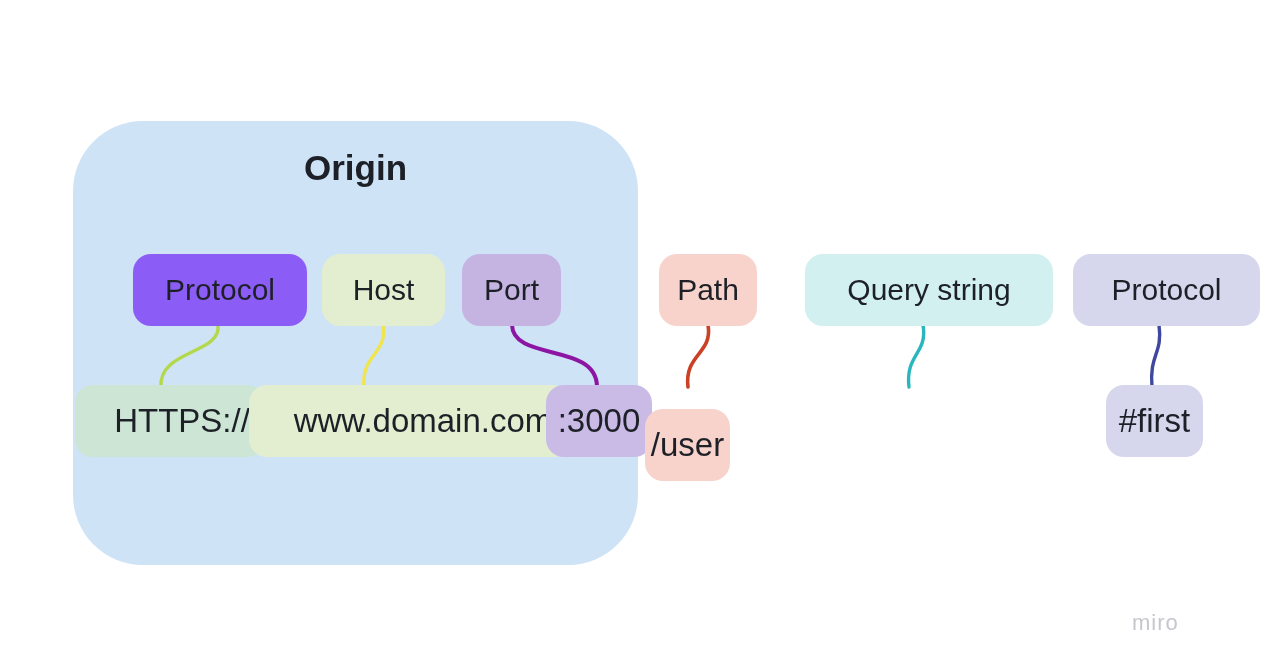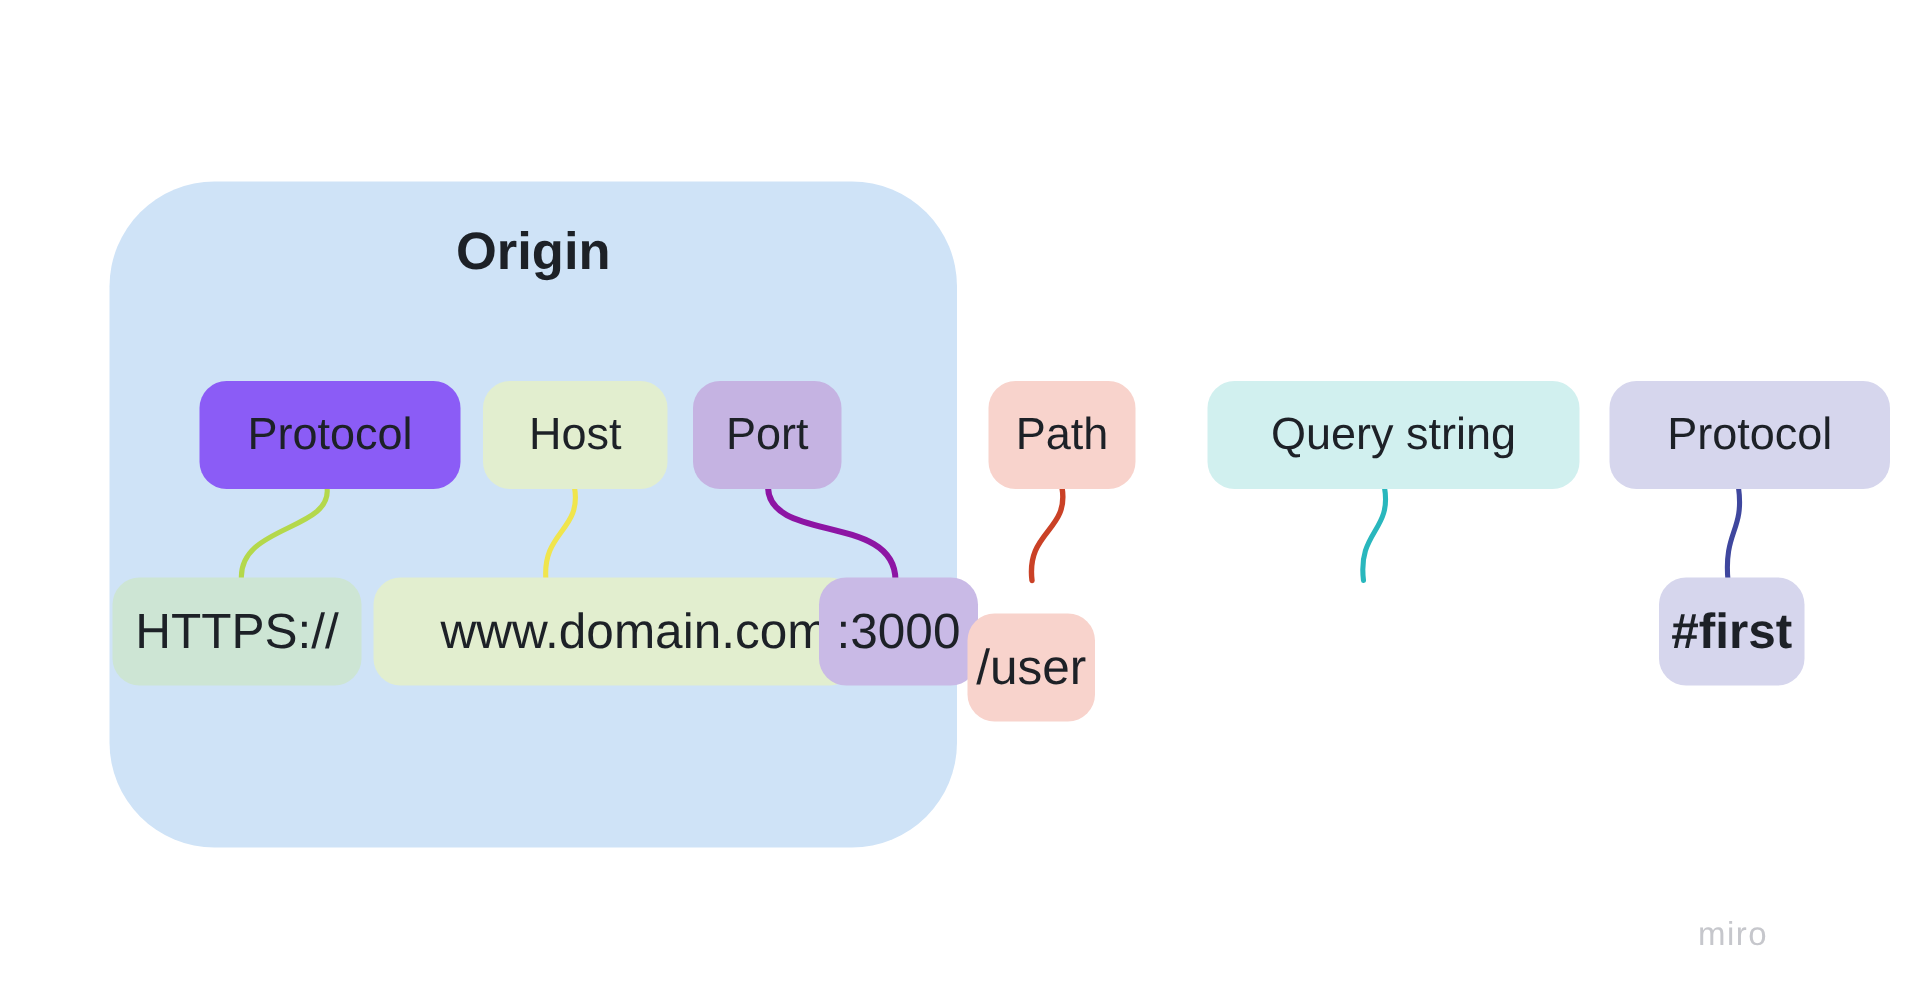--- a/index.html
+++ b/index.html
@@ -91,21 +91,21 @@
     <path d="M1159,325 C1163,354 1149,354 1152,387" fill="none" stroke-width="3.4" stroke-linecap="round" stroke="#3f479e"></path>
   </svg>
 
   <div class="shape label-shape protocol-label" style="background: #8b5cf6;">Protocol</div>
   <div class="shape label-shape host-label" style="background: rgb(226, 238, 207);">Host</div>
   <div class="shape label-shape port-label" style="background: rgb(197, 179, 226);">Port</div>
   <div class="shape label-shape path-label" style="background: rgb(248, 211, 204);">Path</div>
   <div class="shape label-shape query-label" style="background: rgb(209, 240, 239);">Query string</div>
   <div class="shape label-shape fragment-label" style="background: rgb(214, 214, 237);">Protocol</div>
 
-  <div class="shape value-shape protocol-value" style="background: rgb(205, 229, 212);">HTTPS://</div>
+  <div class="shape value-shape protocol-value" style="background: rgb(205, 229, 212); padding-left: 24px;">HTTPS://</div>
   <div class="shape value-shape host-value" style="background: rgb(226, 238, 207); padding-left: 26px;">www.domain.com</div>
   <div class="shape value-shape port-value" style="background: rgb(201, 186, 230);">:3000</div>
   <div class="shape value-shape path-value" style="background: rgb(248, 211, 204); margin-top: 24px;">/user</div>
-  <div class="shape value-shape fragment-value" style="background: rgb(214, 214, 237); font-weight: bold;">#first</div>
+  <div class="shape value-shape fragment-value" style="background: rgb(214, 214, 237);">#first</div>
 
   <div class="watermark" style="color: rgb(198, 199, 204);">miro</div>
 
 </div>
 
 </body></html>

